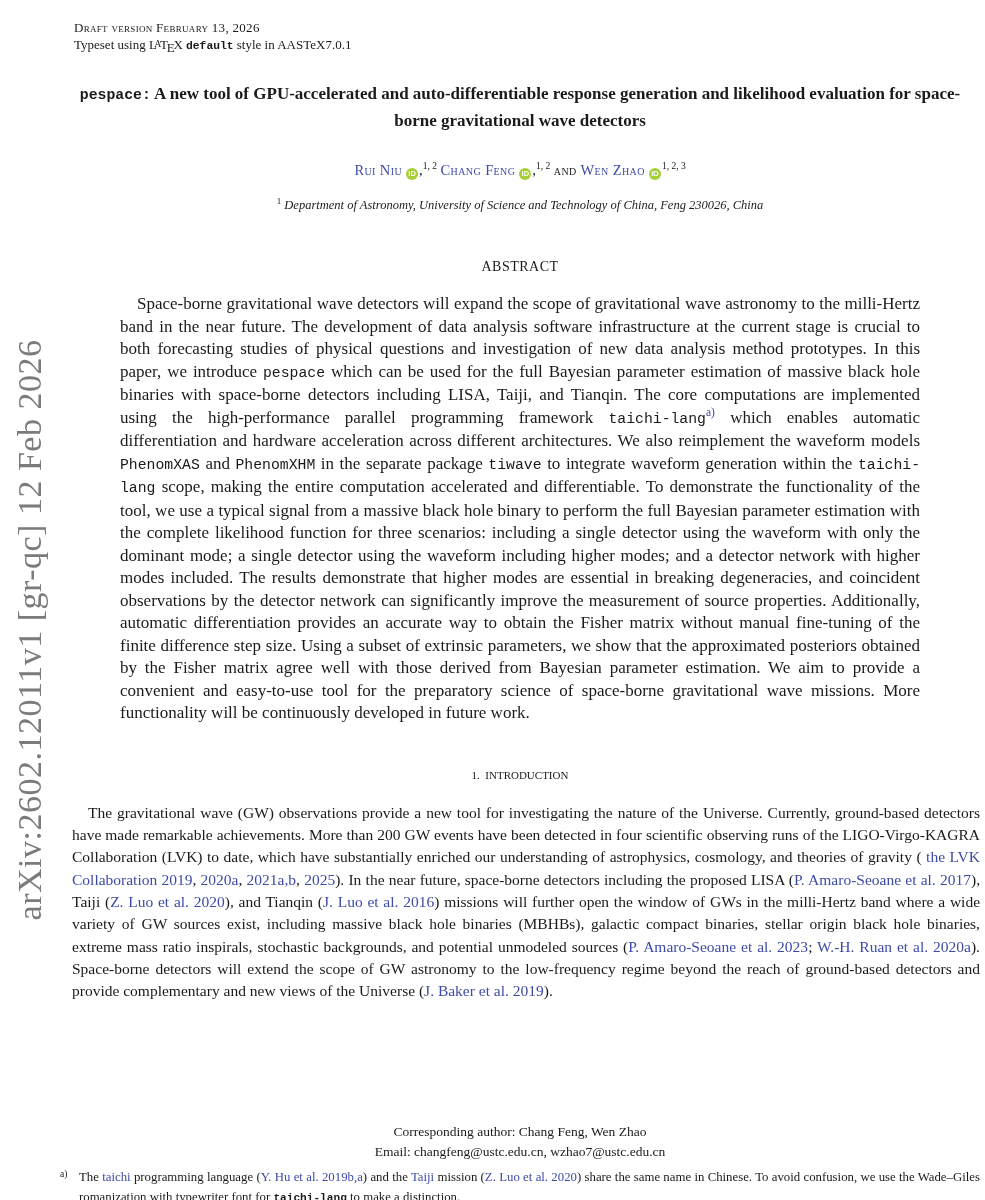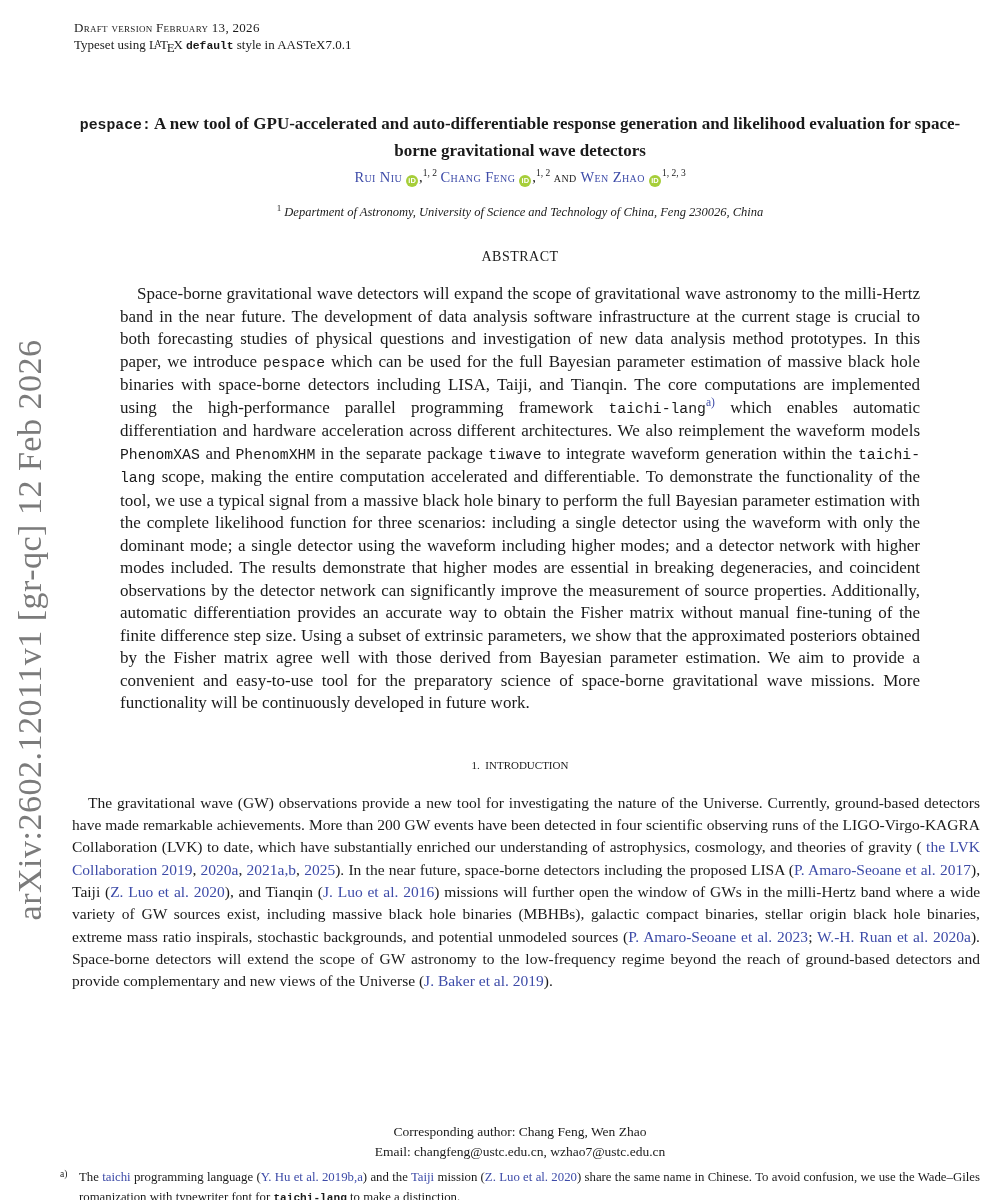--- a/index.html
+++ b/index.html
@@ -13,42 +13,42 @@
     overflow:hidden;
   }
   .column {
     position:absolute; left:60px; top:16px; width:920px;
   }
   
   .draft-header { margin:3px 0 0 14px; font-size:13px; line-height:17px; }
   .draft-line1 { font-variant:small-caps; letter-spacing:0.3px; }
   
   .title {
-    margin-top:55px; text-align:center; font-weight:bold;
+    margin-top:25px; text-align:center; font-weight:bold;
     font-size:17px; line-height:26px; padding:0 4px;
   }
   
   .authors {
-    margin-top:3px; text-align:center; font-size:14.5px; line-height:20px;
+    margin-top:26px; text-align:center; font-size:14.5px; line-height:20px;
   }
   .author-name { color:var(--link); font-variant:small-caps; letter-spacing:0.4px; }
   .author-and { font-variant:small-caps; letter-spacing:0.4px; }
   .author-sup { font-size:9.5px; vertical-align:super; line-height:0; }
   .orcid-icon {
     display:inline-block; width:12px; height:12px; border-radius:50%;
     background:#a6ce39; color:#fff; text-align:center;
     font:bold 7.5px/12px "Liberation Sans", sans-serif;
     margin:0 1px 0 4px; vertical-align:-1px;
   }
   
   .affiliations { margin-top:15px; text-align:center; font-size:12.5px; line-height:21.5px; }
   .affil-text { font-style:italic; }
   .affil-sup { font-size:9px; vertical-align:super; line-height:0; font-style:normal; }
   
-  .abstract-heading { margin-top:24px; text-align:center; font-size:14px; line-height:19px; letter-spacing:0.5px; }
+  .abstract-heading { margin-top:41px; text-align:center; font-size:14px; line-height:19px; letter-spacing:0.5px; }
   .abstract-body {
     margin:17px auto 0 auto; width:800px;
     font-size:17px; line-height:22.5px;
     text-align:justify; text-indent:17px;
   }
   
   .section-heading { margin-top:40px; text-align:center; font-size:11px; line-height:20px; white-space:pre-wrap; }
   .body-paragraph {
     margin-top:17px; font-size:15.5px; line-height:22.3px;
     text-align:justify; text-indent:16px;margin-left:12px;

